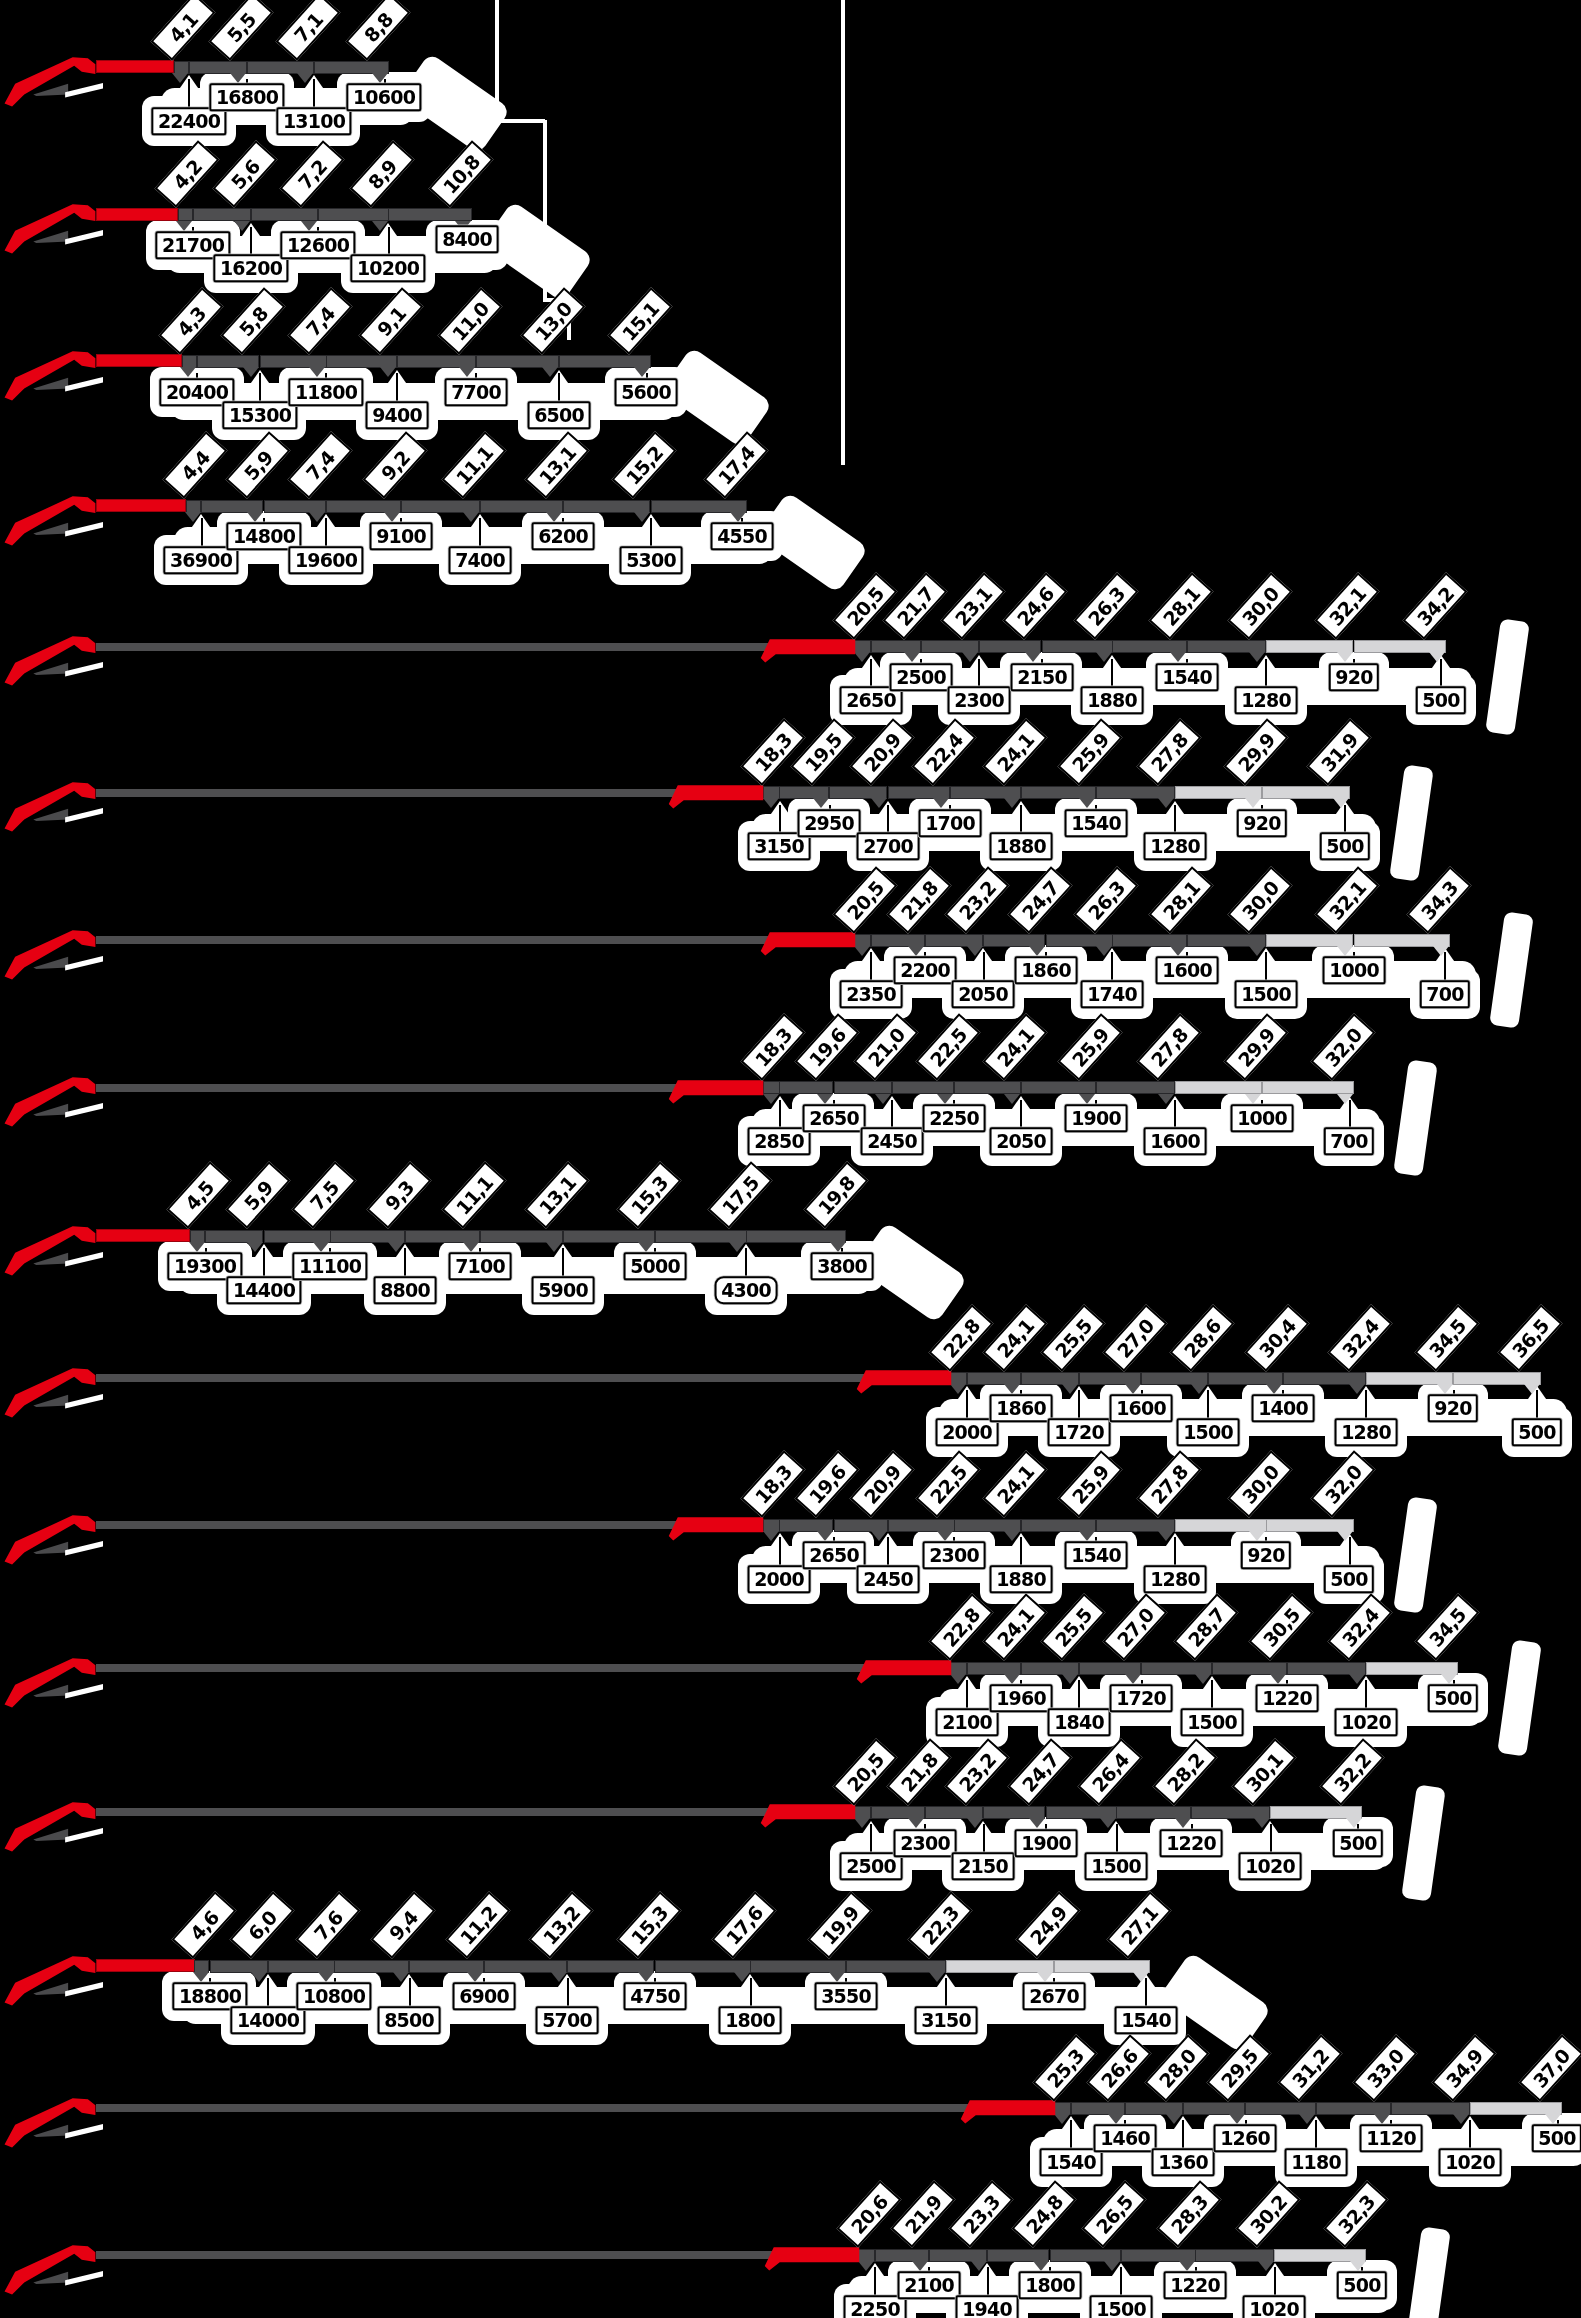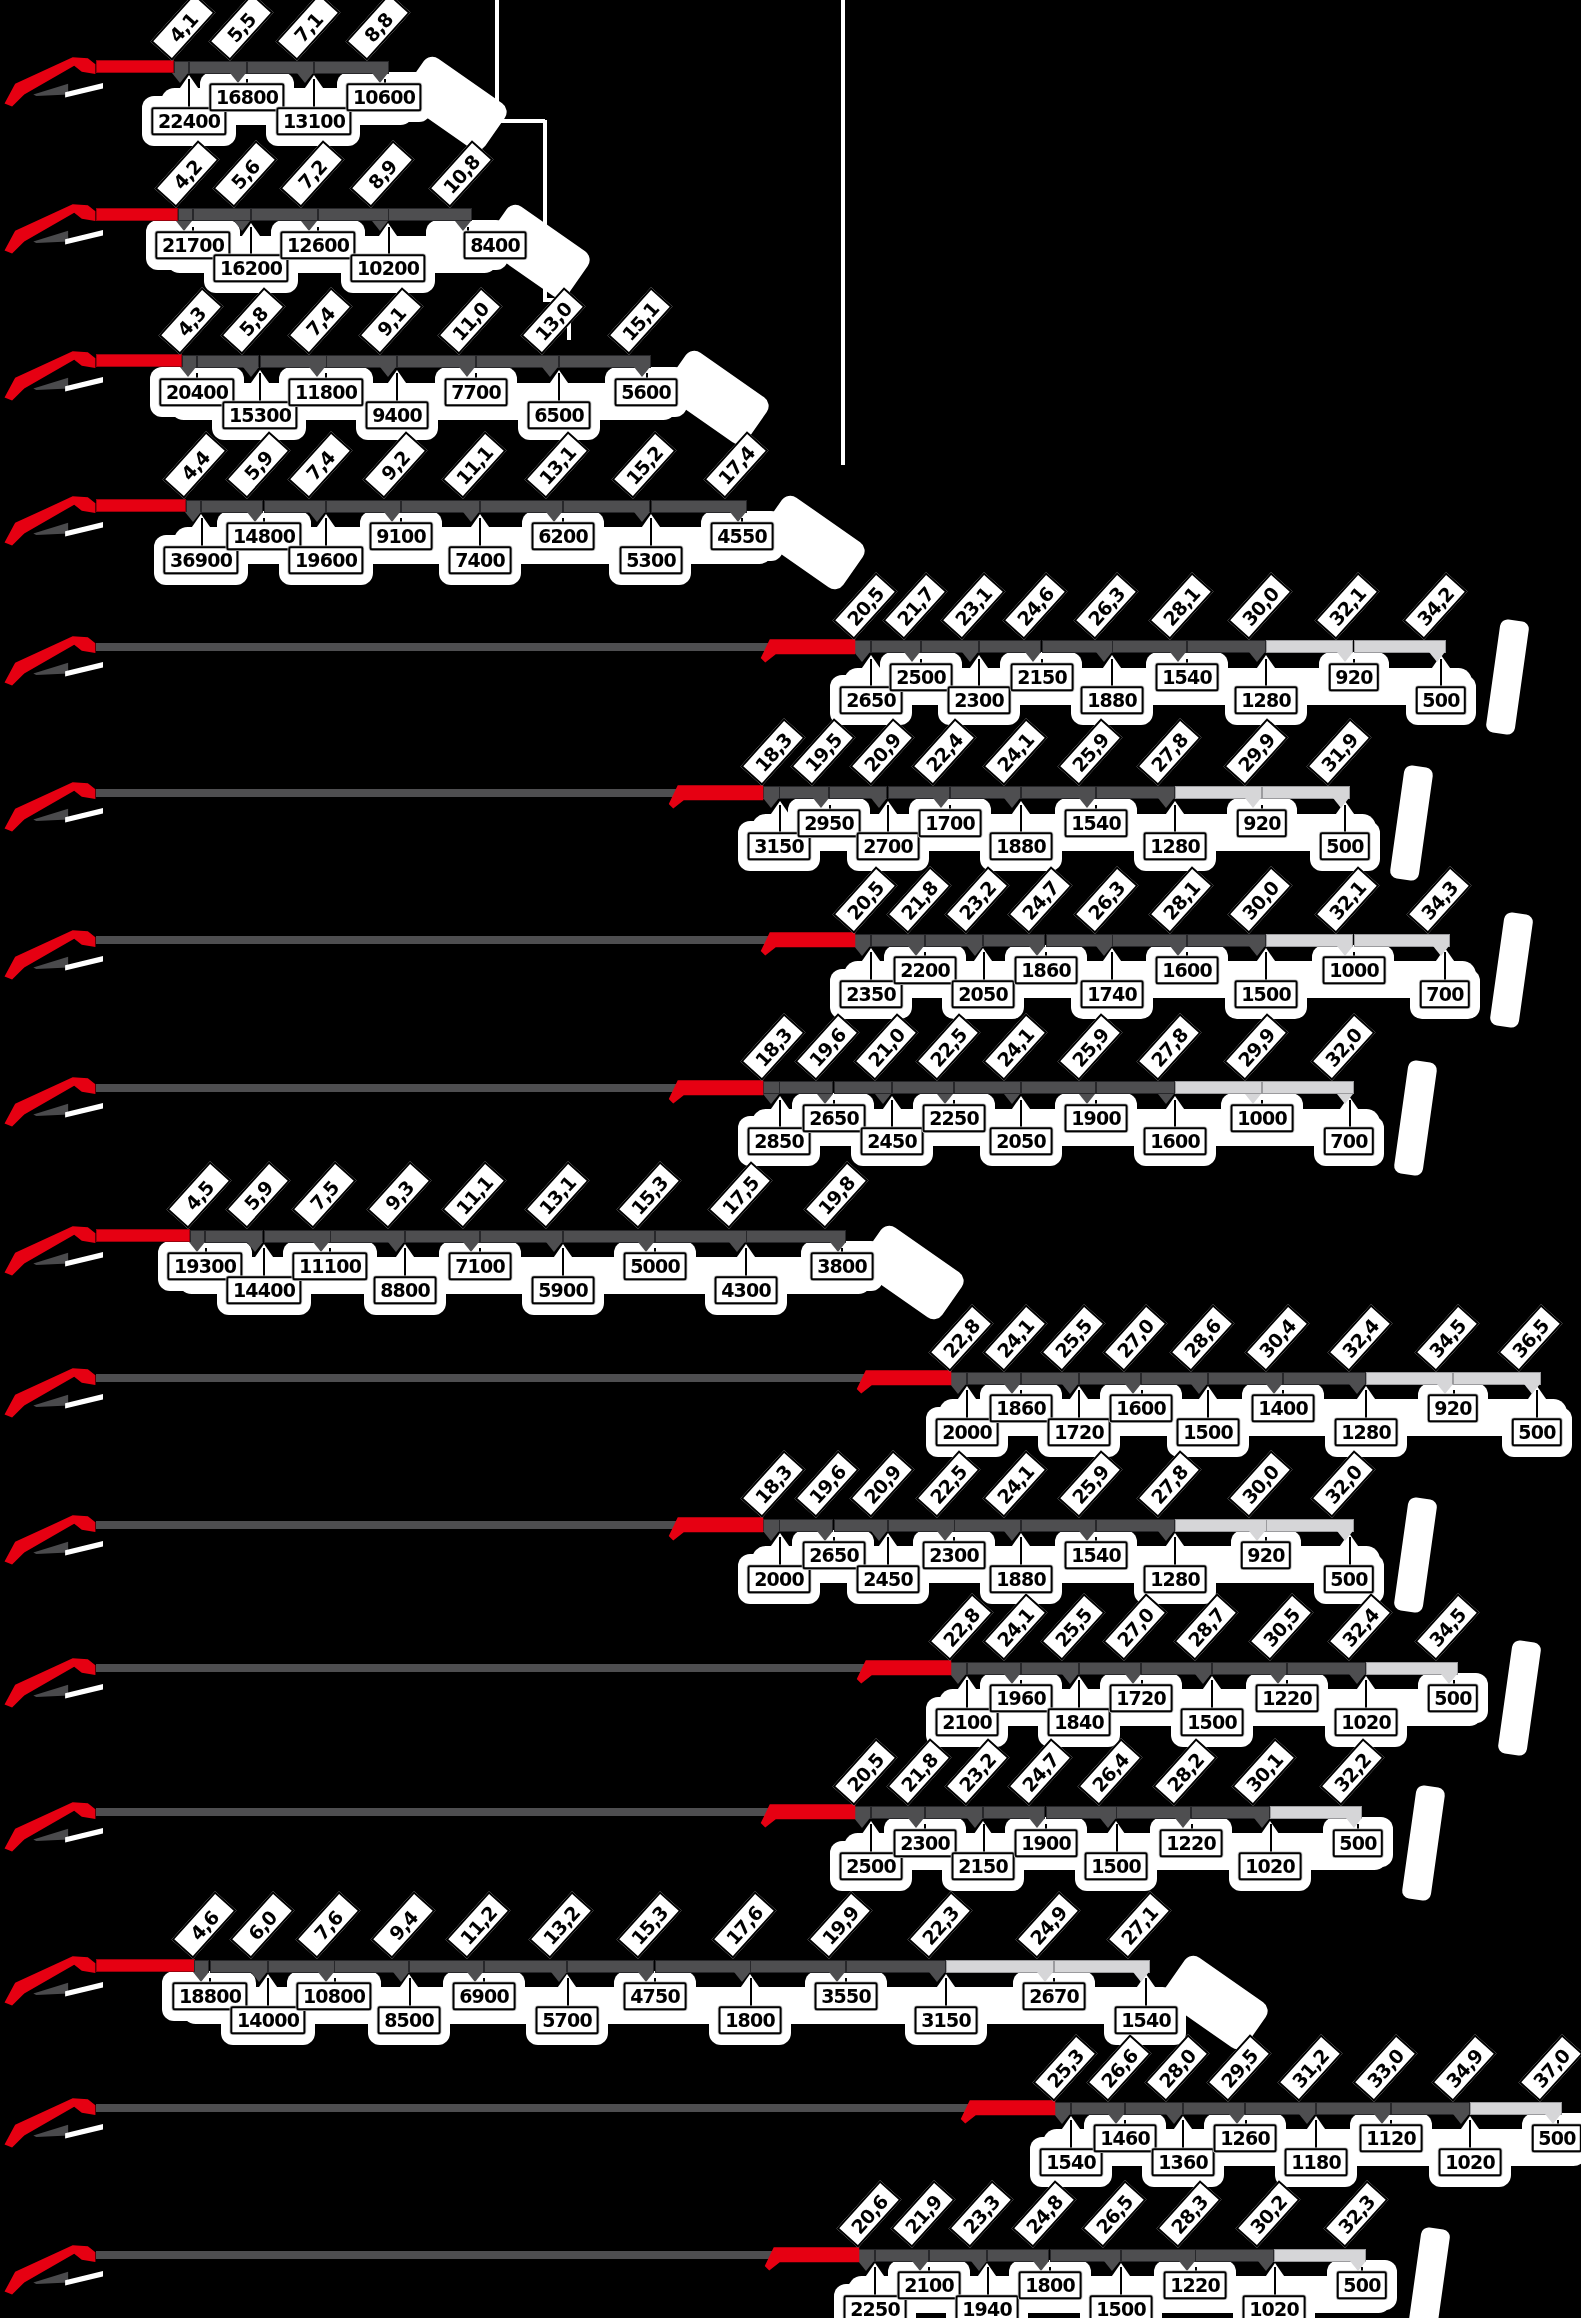--- a/index.html
+++ b/index.html
@@ -109,21 +109,21 @@
     </svg>
     <div class="diamond" style="left: 187px; top: 174px;">4,2</div>
     <div class="load" style="left: 193px; top: 245px;">21700</div>
     <div class="diamond" style="left: 245px; top: 174px;">5,6</div>
     <div class="load" style="left: 251px; top: 268px;">16200</div>
     <div class="diamond" style="left: 312px; top: 174px;">7,2</div>
     <div class="load" style="left: 318px; top: 245px;">12600</div>
     <div class="diamond" style="left: 382px; top: 174px;">8,9</div>
     <div class="load" style="left: 388px; top: 268px;">10200</div>
     <div class="diamond" style="left: 461px; top: 174px;">10,8</div>
-    <div class="load" style="left: 467px; top: 245px; margin-left: 28px;">8400</div>
+    <div class="load" style="left: 467px; top: 239px;">8400</div>
     <div class="band" style="left: 170px; top: 383px; width: 507px; height: 37px;"></div>
     <div class="halo" style="left: 150px; top: 367px; width: 94px; height: 50px;"></div>
     <div class="ptr" style="left: 181px; top: 370px;"></div>
     <div class="halo" style="left: 212px; top: 390px; width: 94px; height: 50px;"></div>
     <div class="ptr" style="left: 244px; top: 370px;"></div>
     <div class="halo" style="left: 279px; top: 367px; width: 94px; height: 50px;"></div>
     <div class="ptr" style="left: 310px; top: 370px;"></div>
     <div class="halo" style="left: 356px; top: 390px; width: 82px; height: 50px;"></div>
     <div class="ptr" style="left: 381px; top: 370px;"></div>
     <div class="halo" style="left: 435px; top: 367px; width: 82px; height: 50px;"></div>
@@ -595,21 +595,21 @@
     <div class="load" style="left: 330px; top: 1266px;">11100</div>
     <div class="diamond" style="left: 399px; top: 1195px;">9,3</div>
     <div class="load" style="left: 405px; top: 1290px;">8800</div>
     <div class="diamond" style="left: 474px; top: 1195px;">11,1</div>
     <div class="load" style="left: 480px; top: 1266px;">7100</div>
     <div class="diamond" style="left: 557px; top: 1195px;">13,1</div>
     <div class="load" style="left: 563px; top: 1290px;">5900</div>
     <div class="diamond" style="left: 649px; top: 1195px;">15,3</div>
     <div class="load" style="left: 655px; top: 1266px;">5000</div>
     <div class="diamond" style="left: 740px; top: 1195px;">17,5</div>
-    <div class="load" style="left: 746px; top: 1290px;">4300</div>
+    <div class="load" style="left: 746px; top: 1290px; border-radius: 9px;">4300</div>
     <div class="diamond" style="left: 836px; top: 1195px;">19,8</div>
     <div class="load" style="left: 842px; top: 1266px; text-align: center;">3800</div>
     <div class="band" style="left: 939px; top: 1399px; width: 628px; height: 37px;"></div>
     <div class="halo" style="left: 926px; top: 1407px; width: 82px; height: 50px;"></div>
     <div class="ptr" style="left: 951px; top: 1386px;"></div>
     <div class="halo" style="left: 980px; top: 1383px; width: 82px; height: 50px;"></div>
     <div class="ptr" style="left: 1005px; top: 1386px;"></div>
     <div class="halo" style="left: 1038px; top: 1407px; width: 82px; height: 50px;"></div>
     <div class="ptr" style="left: 1063px; top: 1386px;"></div>
     <div class="halo" style="left: 1100px; top: 1383px; width: 82px; height: 50px;"></div>

